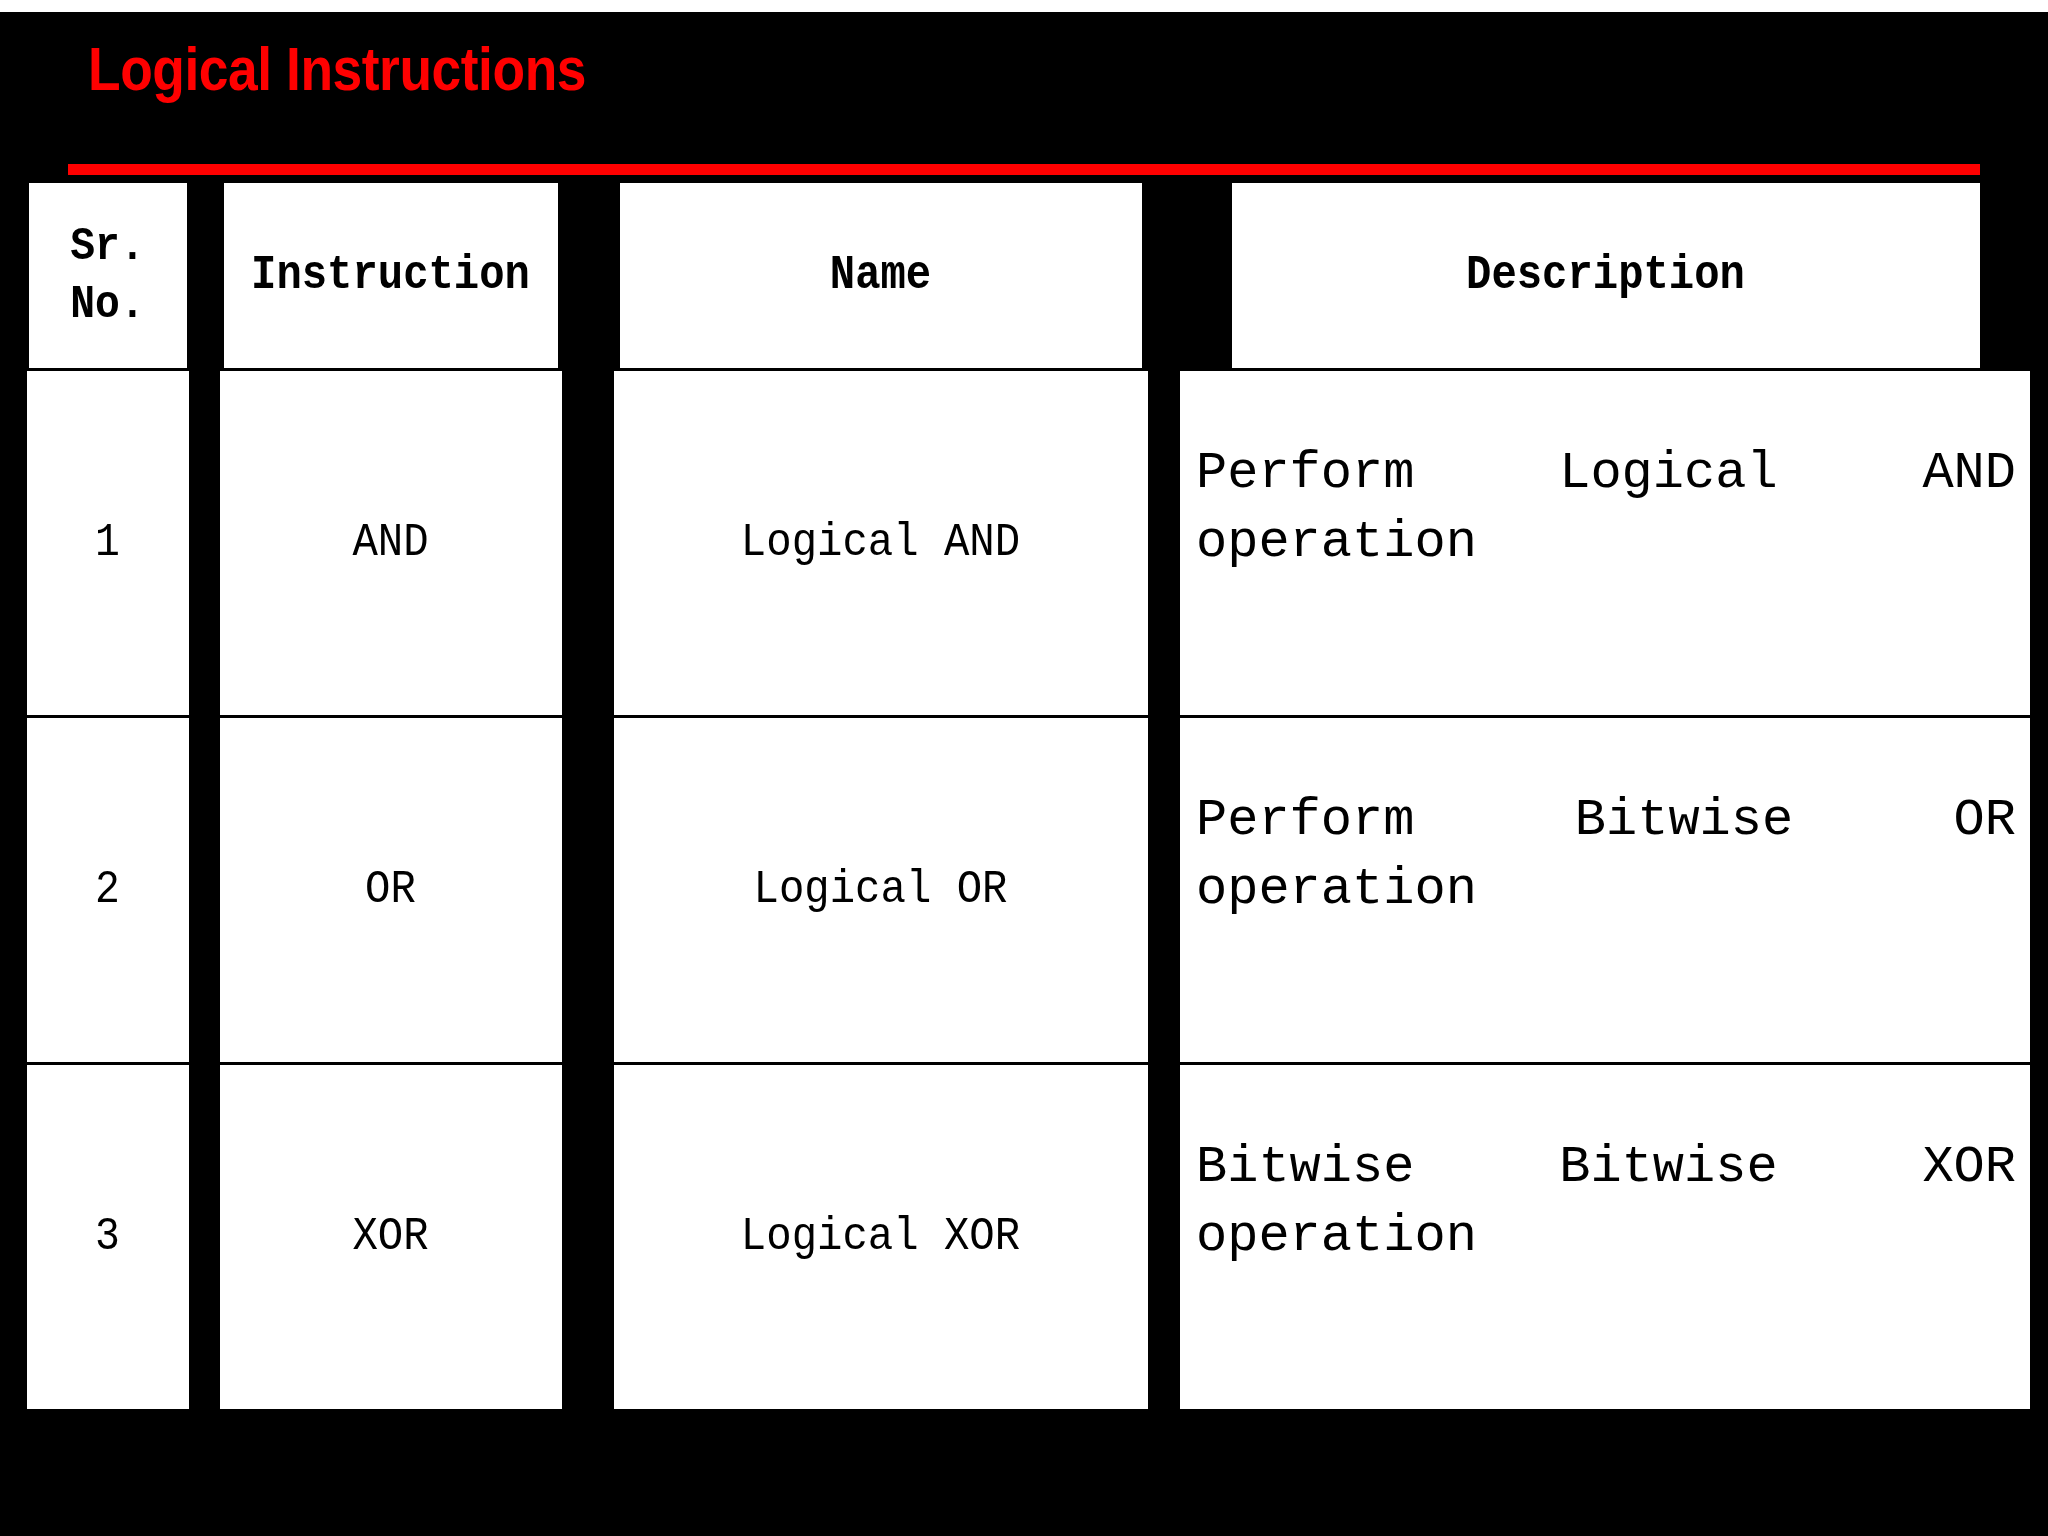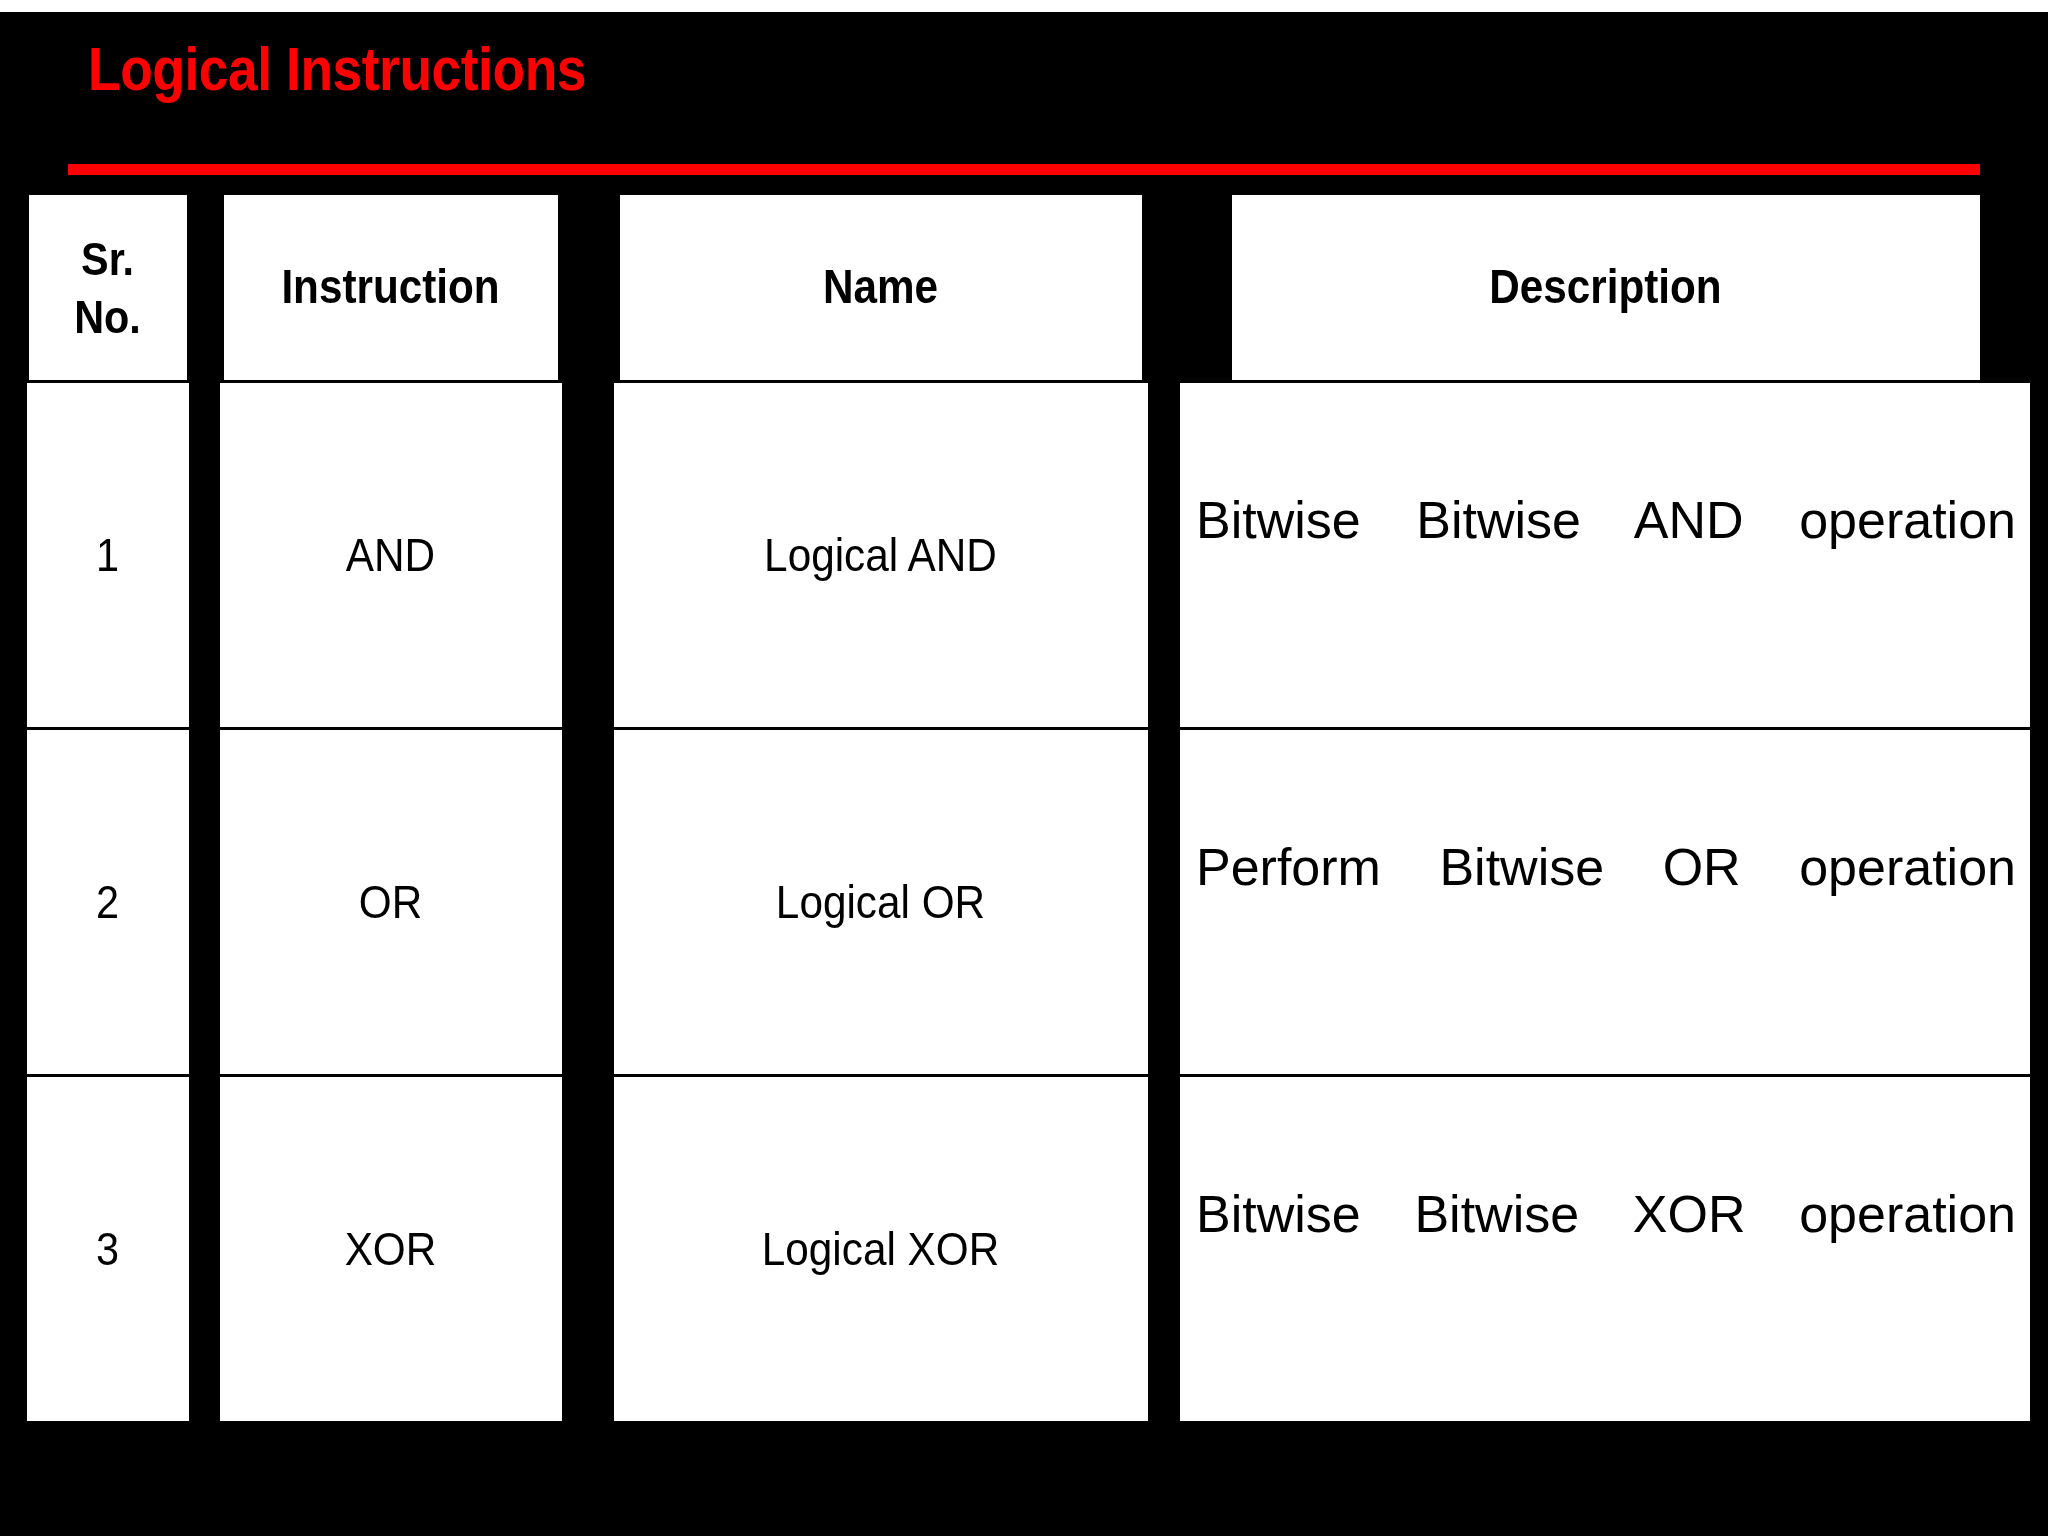--- a/index.html
+++ b/index.html
@@ -45,23 +45,24 @@
     top: 152px;
     width: 1912px;
     height: 11px;
     background: #FF0000;
   }
 
   
   .table-wrap {
     position: absolute;
     left: 14px;
-    top: 180px;
+    top: 168px;
     width: 2016px;
     height: 1230px;
+    font-family: Liberation Mono, monospace;
   }
 
   table.insn-table {
     width: 2016px;
     height: 1230px;
     border-collapse: collapse;
     table-layout: fixed;
   }
 
   table.insn-table td,
@@ -155,21 +156,21 @@
           <th class="hcell">Name</th>
           <th class="hcell">Description</th>
         </tr>
       </thead>
       <tbody>
         <tr class="body-row">
           <td class="cell num">1</td>
           <td class="cell insn">AND</td>
           <td class="cell name">Logical AND</td>
           <td class="cell desc">
-            <span class="desc-text">Bitwise Bitwise AND operation</span>
+            <span class="desc-text">Perform Logical AND operation</span>
           </td>
         </tr>
         <tr class="body-row">
           <td class="cell num">2</td>
           <td class="cell insn">OR</td>
           <td class="cell name">Logical OR</td>
           <td class="cell desc">
             <span class="desc-text">Perform Bitwise OR operation</span>
           </td>
         </tr>

